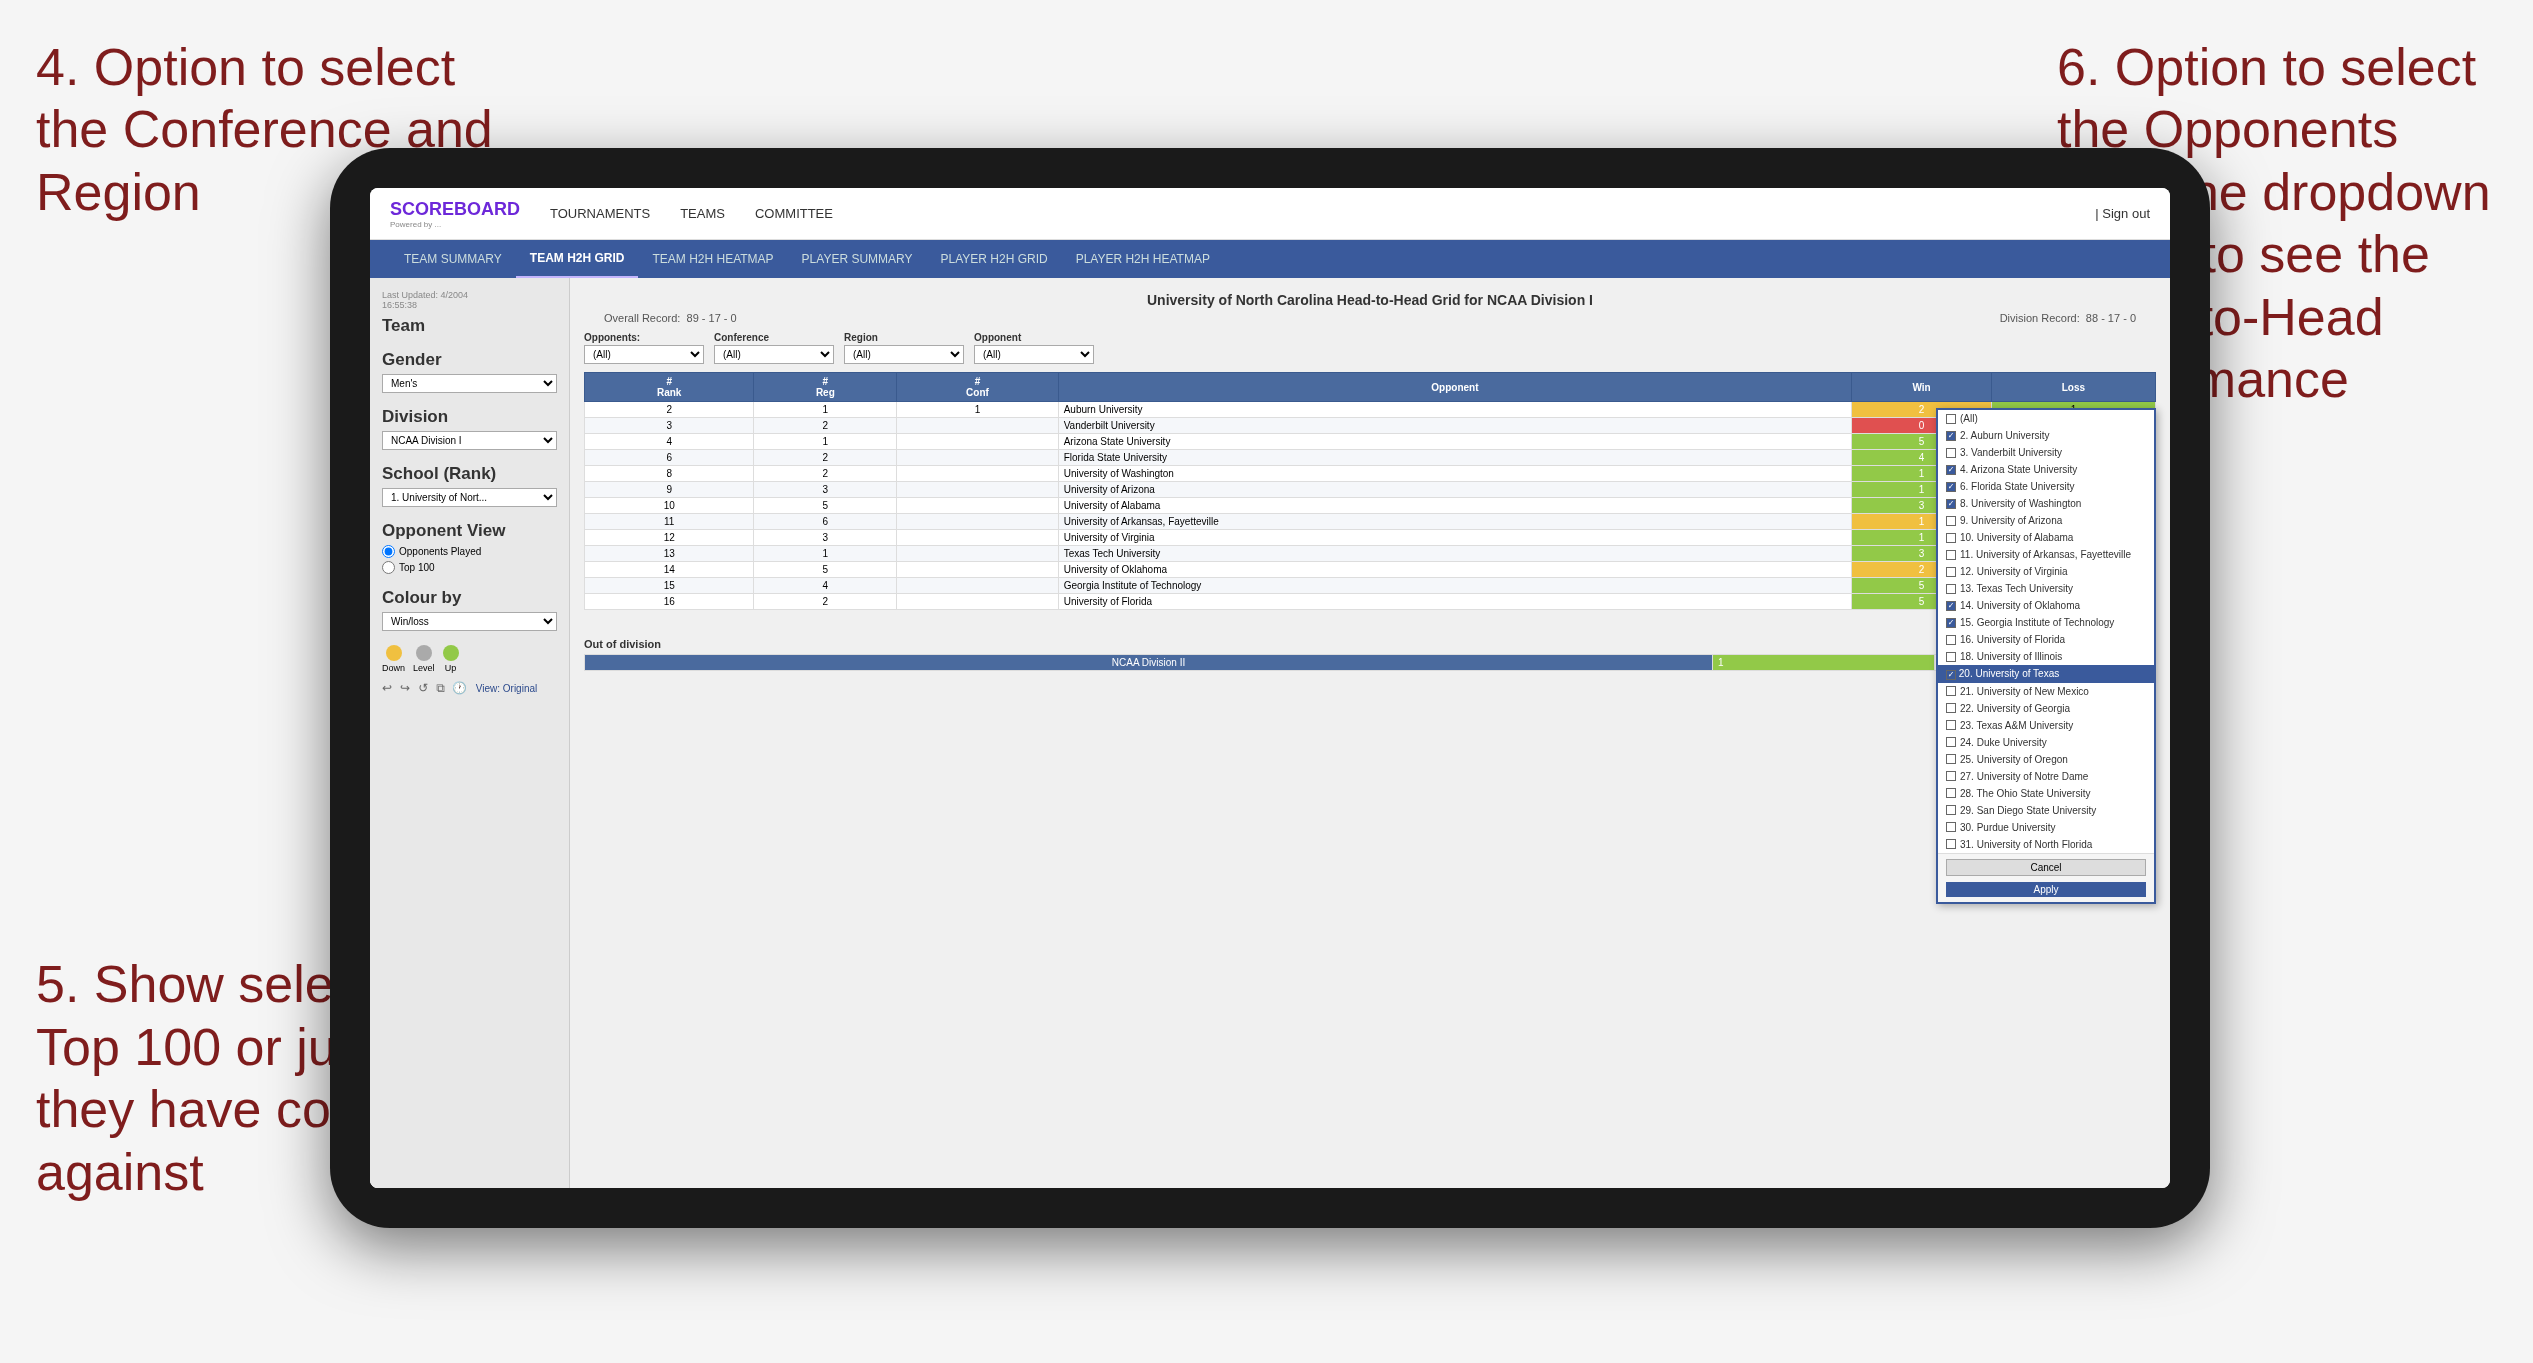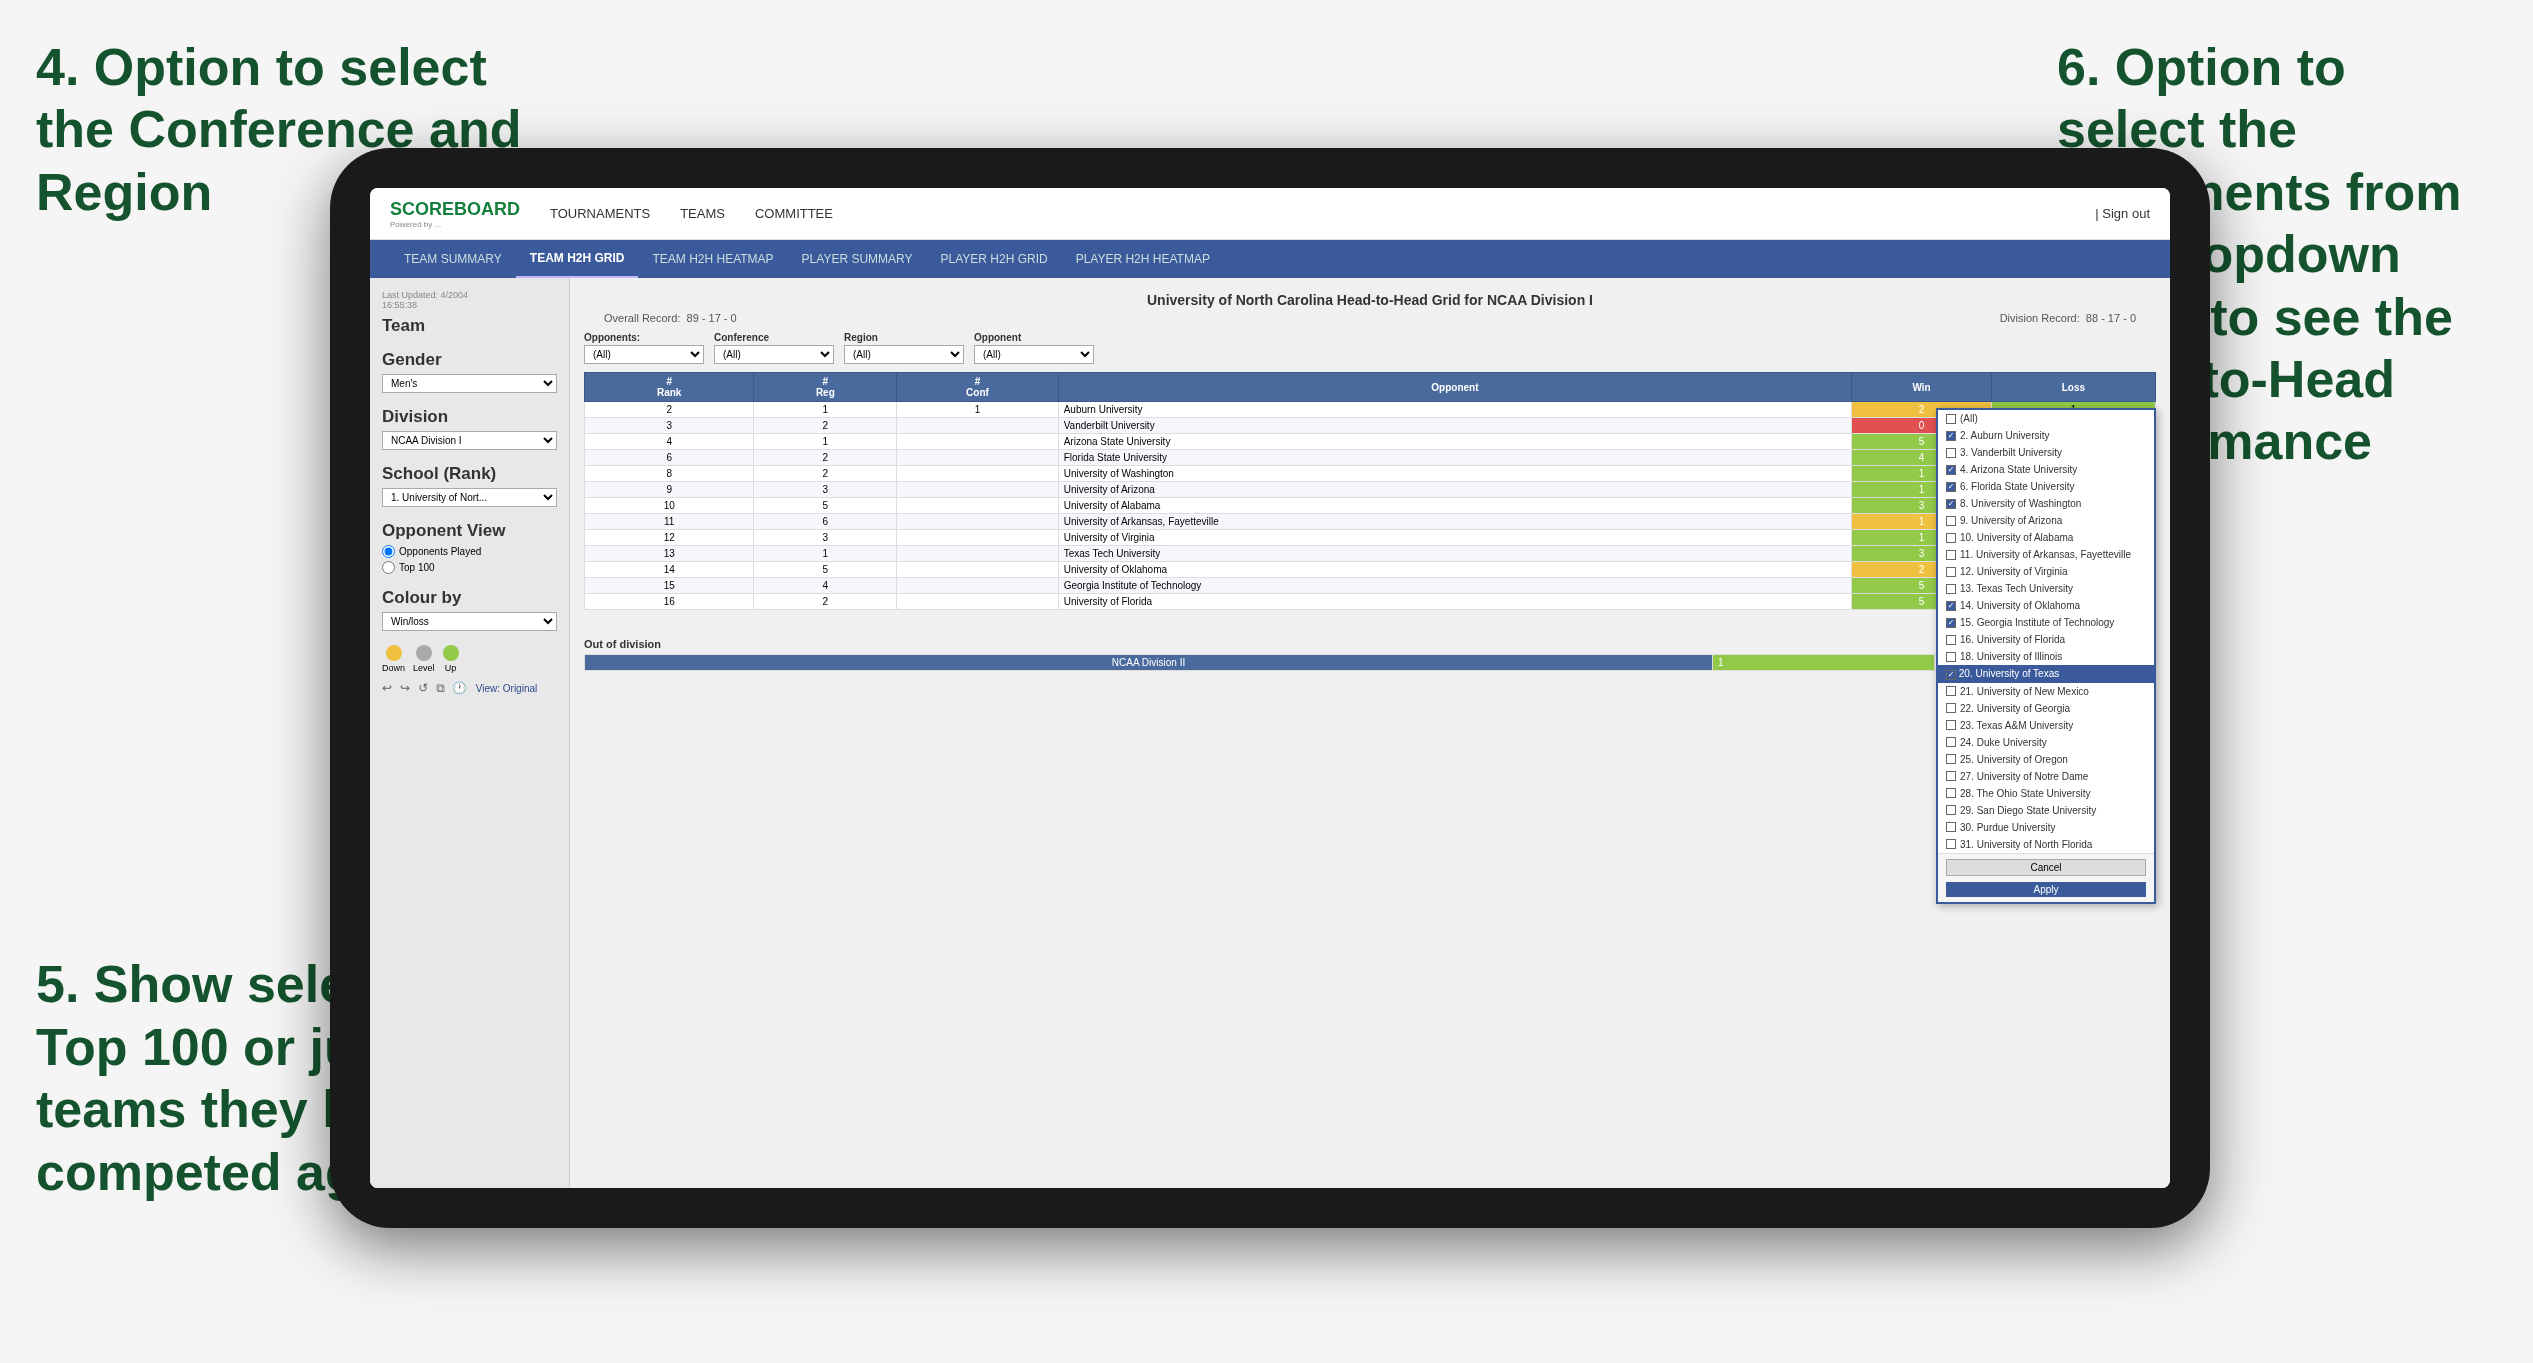--- a/index.html
+++ b/index.html
@@ -9,22 +9,22 @@
       width: 2533px;
       height: 1363px;
       position: relative;
       overflow: hidden;
     }
 
     
     .annotation {
       position: absolute;
       font-size: 52px;
-      font-weight: 700;
-      color: #14532d;
+      font-weight: 400;
+      color: #7f1d1d;
       line-height: 1.2;
     }
 
     #ann1 { top: 36px; left: 36px; width: 500px; }
     #ann2 { top: 36px; right: 36px; width: 440px; text-align: left; }
     #ann3 { bottom: 160px; left: 36px; width: 520px; }
 
     
     .arrows-svg {
       position: absolute;
@@ -69,21 +69,21 @@
       height: 52px;
       flex-shrink: 0;
     }
 
     .logo {
       font-size: 18px;
       font-weight: bold;
       color: #2c4a8c;
       margin-right: 30px;
     }
-    .logo span { color: #15803d; }
+    .logo span { color: #6d28d9; }
 
     .nav-items {
       display: flex;
       gap: 30px;
       flex: 1;
     }
 
     .nav-item {
       font-size: 13px;
       color: #333;

